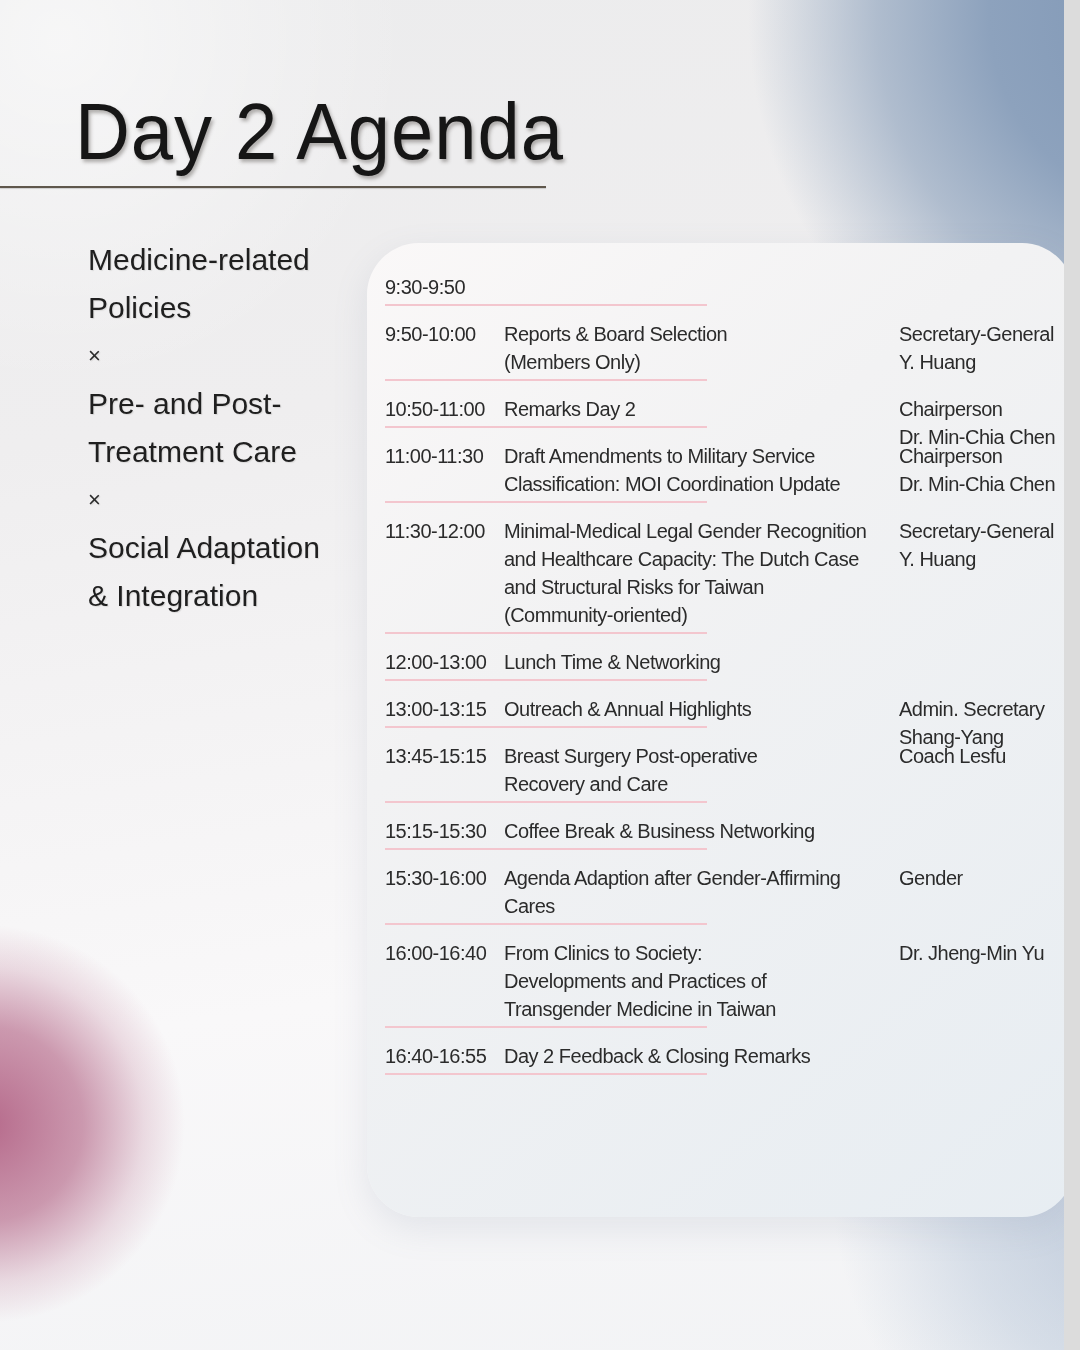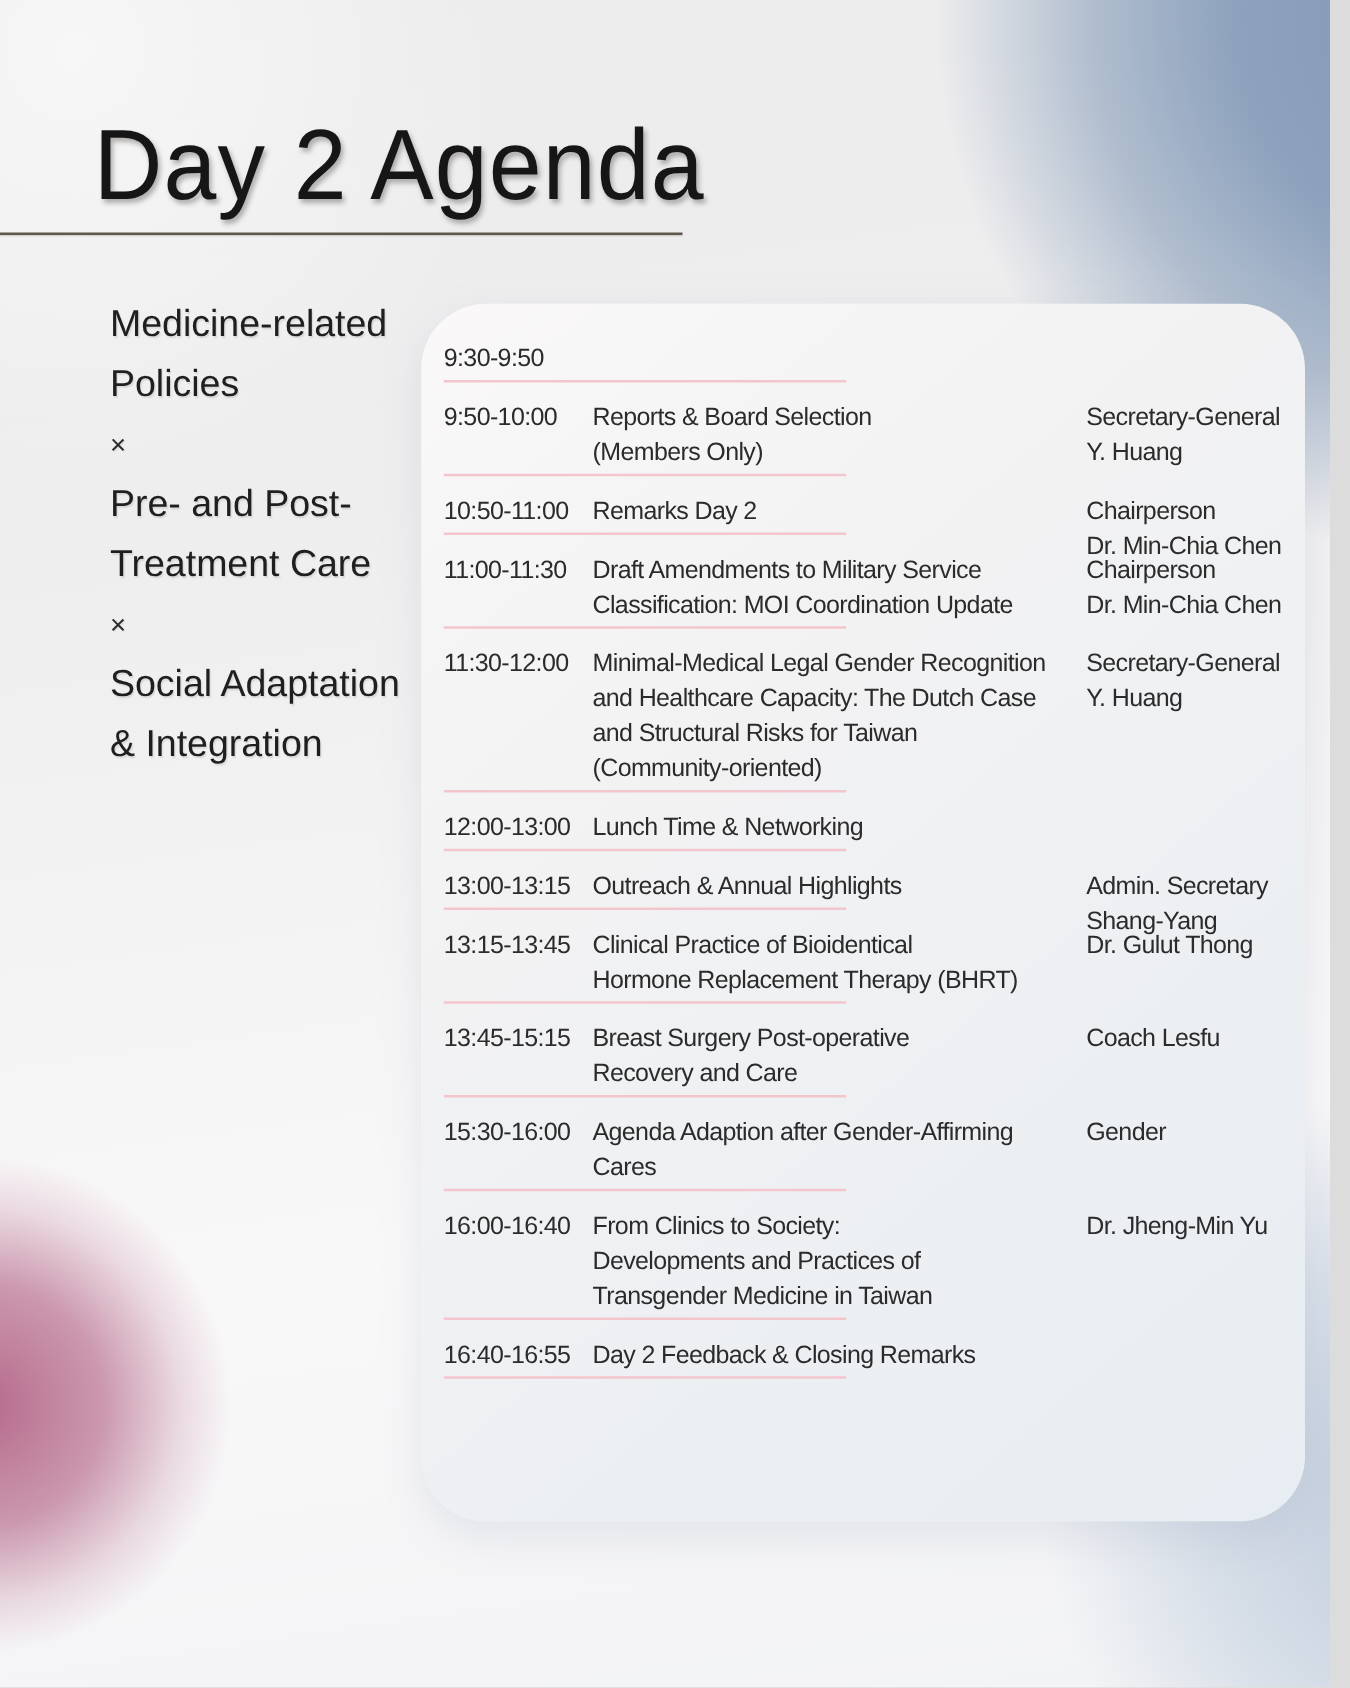--- a/index.html
+++ b/index.html
@@ -38,21 +38,21 @@
   .topics {
     position:absolute; left:88px; top:236px; width:300px;
     font-size:30px; line-height:48px; color:#1f1f1f;
     text-shadow:1px 1px 1px rgba(60,55,50,0.12);
   }
   .topic { white-space:pre-line; }
   .topic-sep { font-size:22px; line-height:48px; color:#2a2a2a; }
 
   
   .card {
-    position:absolute; left:337px; top:243px;
+    position:absolute; left:367px; top:243px;
     width:707px; height:974px;
     border-radius:52px;
     padding:30px 0 0 18px;
     background:linear-gradient(140deg, #faf8f8 0%, #f2f2f3 35%, #e7edf2 100%);
     box-shadow:0 12px 35px rgba(110,130,155,0.14);
   }
   .row {
     position:relative;
     display:flex;
     align-items:flex-start;
@@ -132,30 +132,29 @@
         <div class="cell session">Lunch Time &amp; Networking</div>
         <div class="cell speaker"></div>
       </div>
       <div class="row">
         <div class="cell time">13:00-13:15</div>
         <div class="cell session">Outreach &amp; Annual Highlights</div>
         <div class="cell speaker">Admin. Secretary
 Shang-Yang</div>
       </div>
       <div class="row">
-        <div class="cell time">13:15-13:45</div>
-        <div class="cell session">Clinical Practice of Bioidentical
-Hormone Replacement Therapy (BHRT)</div>
-        <div class="cell speaker">Dr. Gulut Thong</div>
-      </div>
-      <div class="row">
         <div class="cell time">13:45-15:15</div>
         <div class="cell session">Breast Surgery Post-operative
 Recovery and Care</div>
         <div class="cell speaker">Coach Lesfu</div>
+      </div>
+      <div class="row">
+        <div class="cell time">15:15-15:30</div>
+        <div class="cell session">Coffee Break &amp; Business Networking</div>
+        <div class="cell speaker"></div>
       </div>
       <div class="row">
         <div class="cell time">15:30-16:00</div>
         <div class="cell session">Agenda Adaption after Gender-Affirming Cares</div>
         <div class="cell speaker">Gender</div>
       </div>
       <div class="row">
         <div class="cell time">16:00-16:40</div>
         <div class="cell session">From Clinics to Society:
 Developments and Practices of

